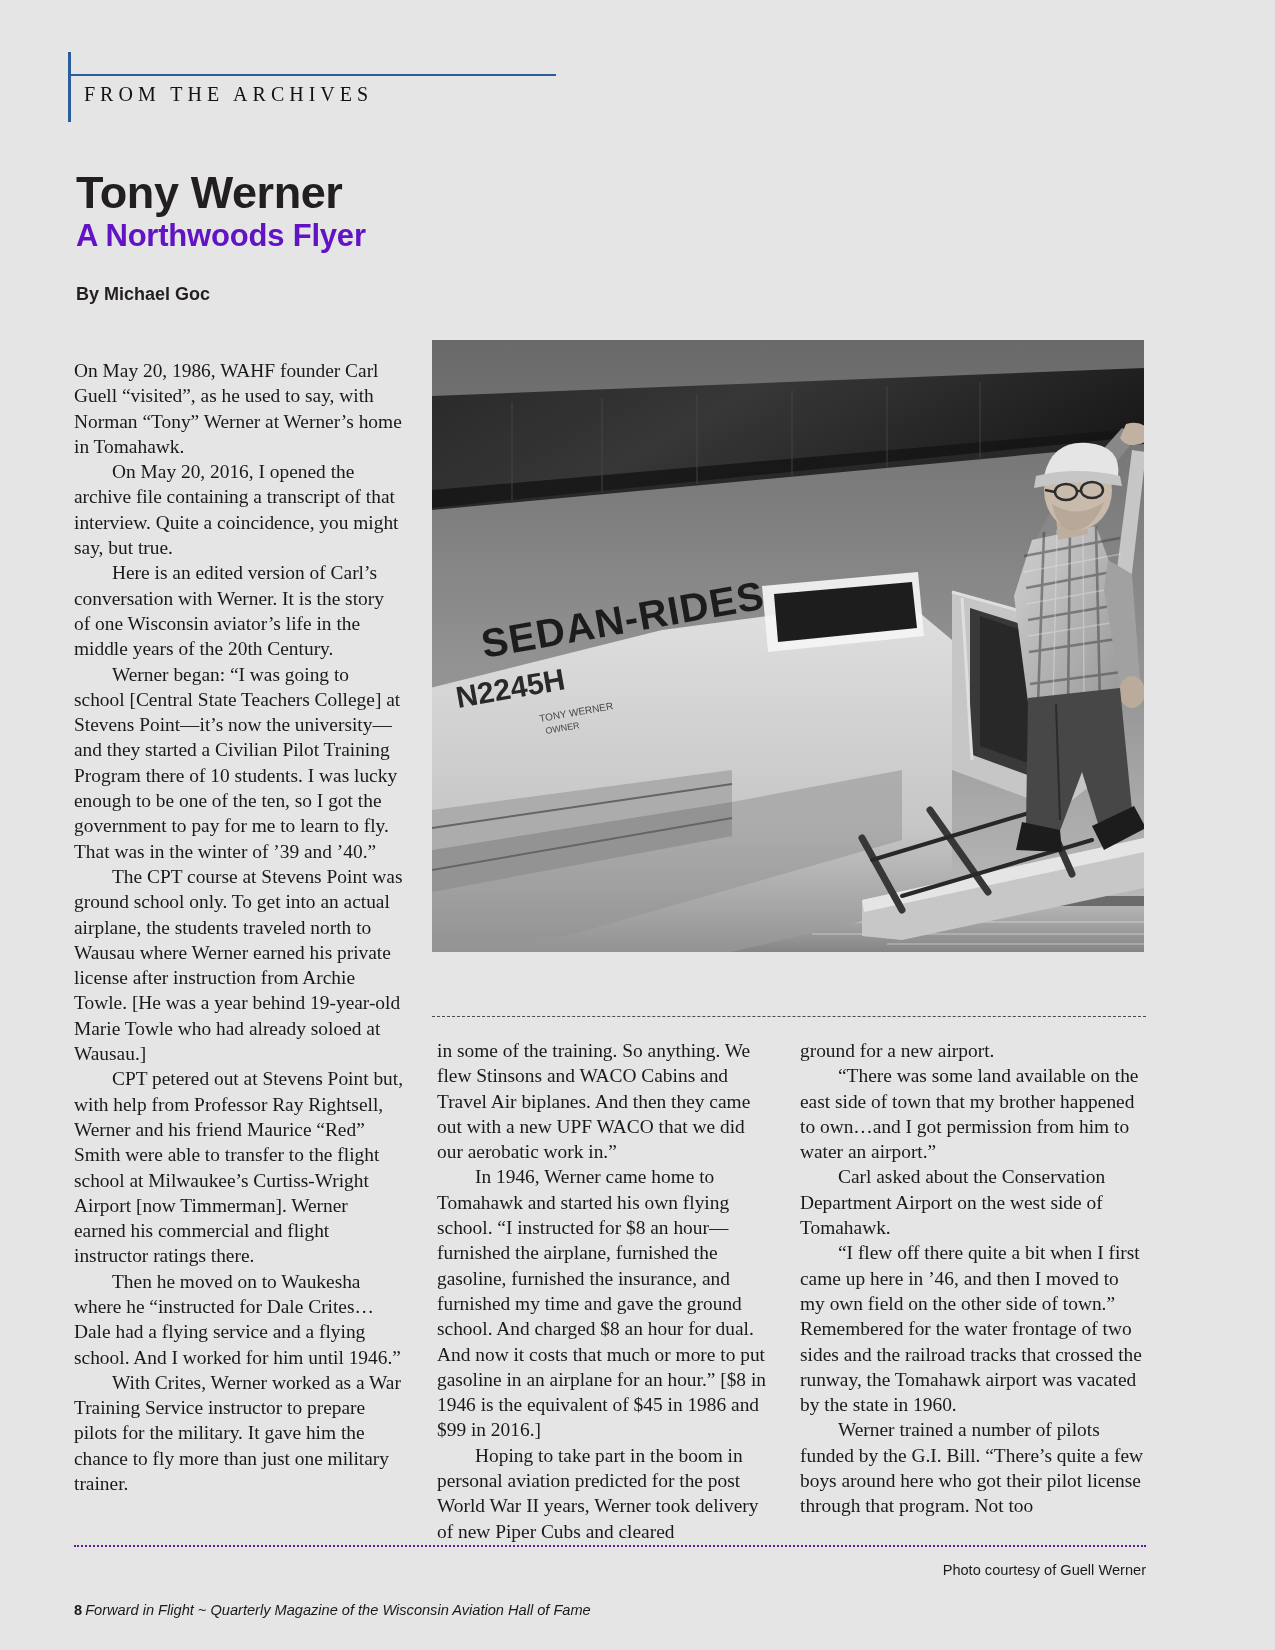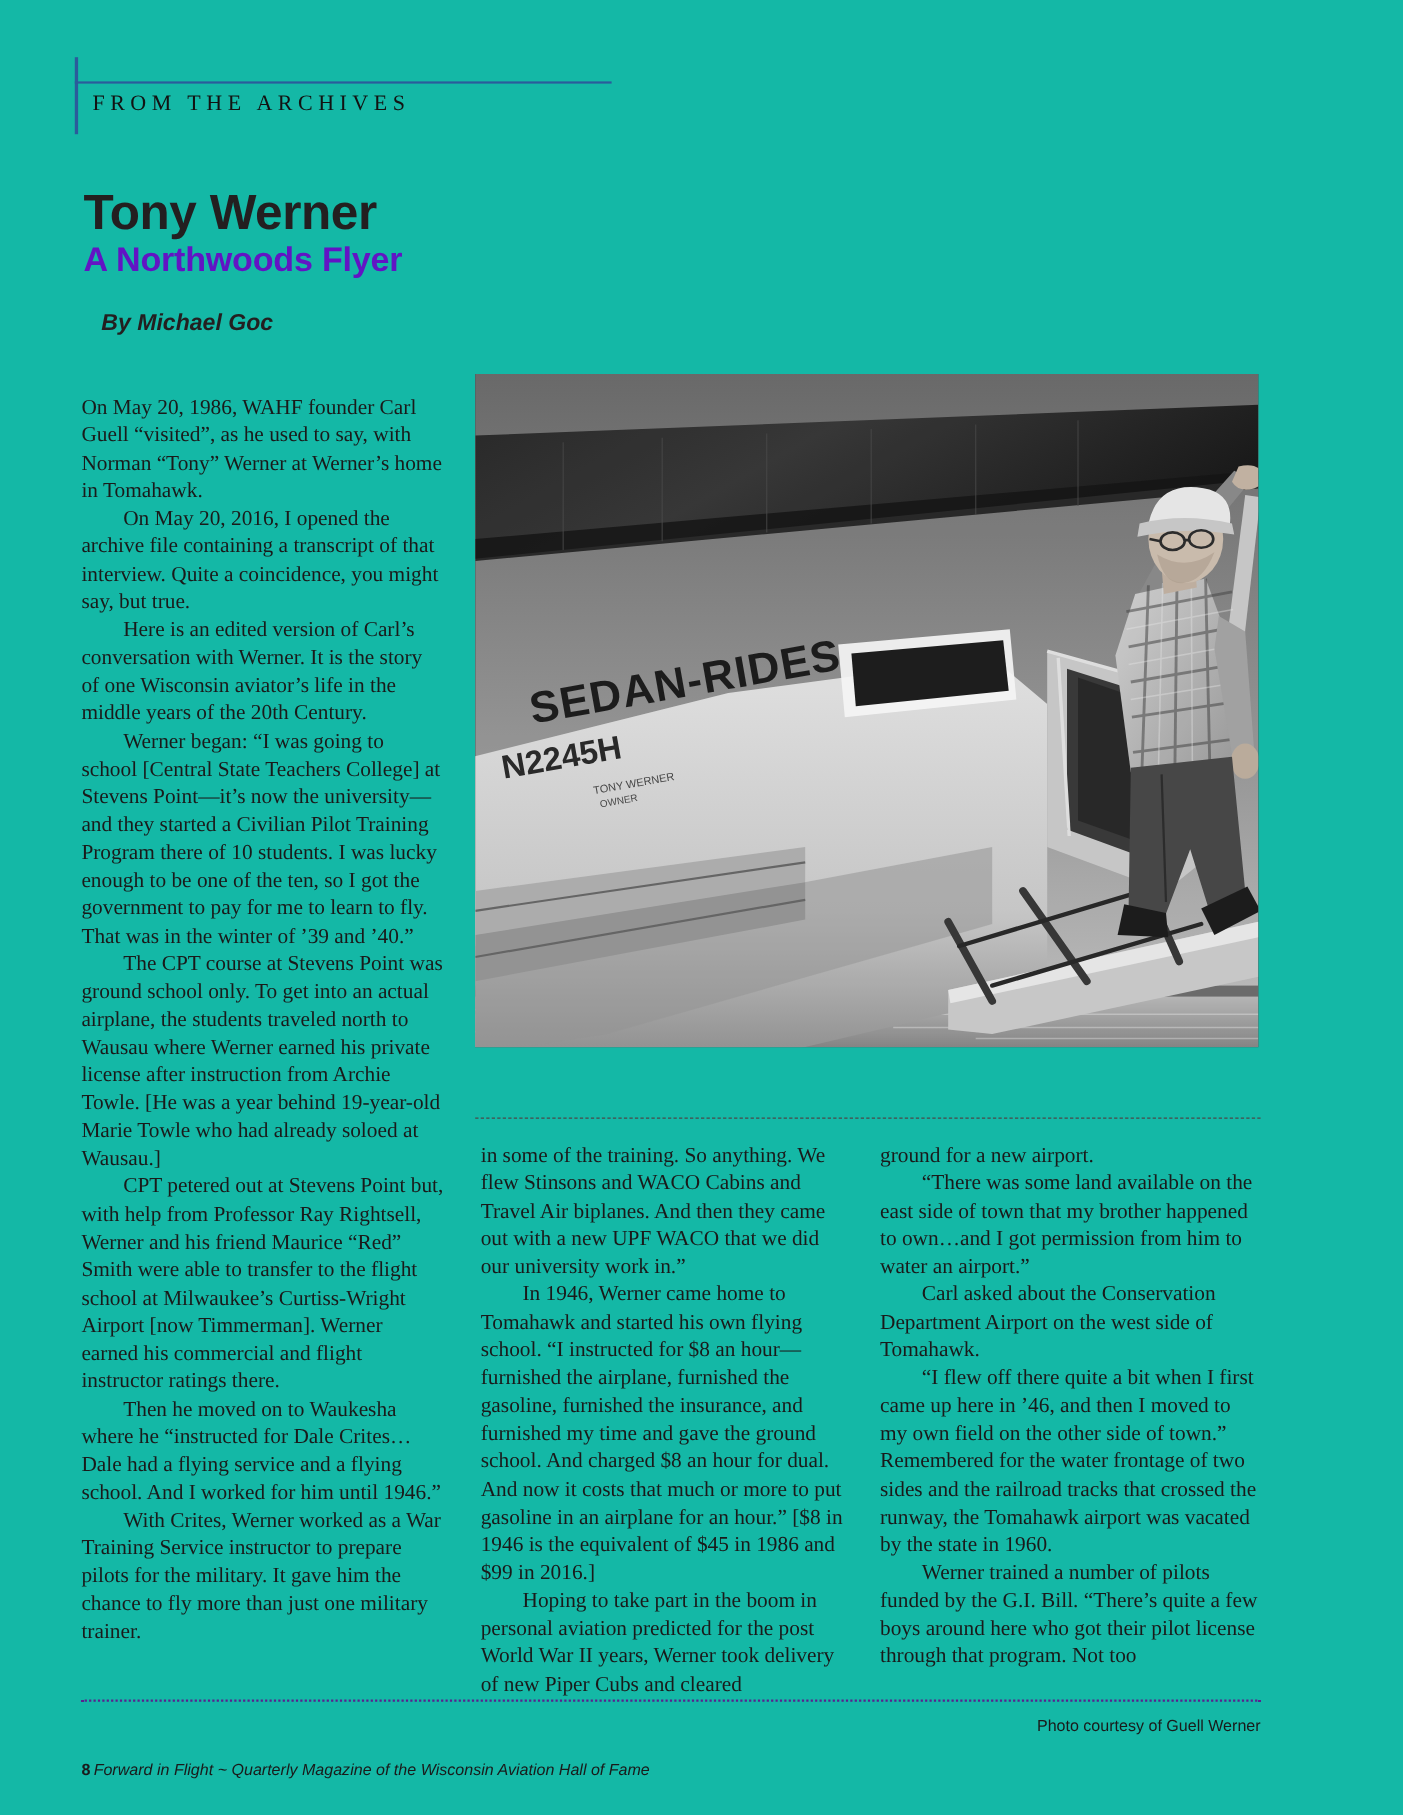--- a/index.html
+++ b/index.html
@@ -4,21 +4,21 @@
 <style>
   html, body {
     margin: 0;
     padding: 0;
     background: #ffffff;
   }
   .page {
     position: relative;
     width: 1275px;
     height: 1650px;
-    background: #14b8a6;
+    background: #e5e5e5;
     overflow: hidden;
     font-family: "Liberation Serif", "DejaVu Serif", serif;
     color: #1a1a1a;
   }
 
   
   .kicker-wrap {
     position: absolute;
     left: 68px;
     top: 52px;
@@ -73,25 +73,24 @@
     font-weight: bold;
     font-size: 31px;
     line-height: 36px;
     color: #6214c4;
     margin: 0 0 0 0;
     letter-spacing: -0.2px;
   }
   .byline {
     font-family: "Liberation Sans", "DejaVu Sans", sans-serif;
     font-weight: bold;
-    font-size: 21px;
+    font-size: 18px;
     line-height: 22px;
     color: #231f20;
-    margin: 29px 0 0 16px;
-    font-style: italic;
+    margin: 29px 0 0 0;
   }
 
   
   .col-left {
     position: absolute;
     left: 74px;
     top: 358px;
     width: 330px;
     font-size: 19.4px;
     line-height: 25.3px;
@@ -387,21 +386,21 @@
       </g>
 
       <rect x="0" y="0" width="712" height="612" fill="#000000" opacity="0.04"></rect>
     </svg>
   </div>
 
 
   <div class="dash-sep"></div>
 
   <div class="col-mid">
-    <p class="noindent">in some of the training. So anything. We flew Stinsons and WACO Cabins and Travel Air biplanes. And then they came out with a new UPF WACO that we did our university work in.”</p>
+    <p class="noindent">in some of the training. So anything. We flew Stinsons and WACO Cabins and Travel Air biplanes. And then they came out with a new UPF WACO that we did our aerobatic work in.”</p>
     <p>In 1946, Werner came home to Tomahawk and started his own flying school. “I instructed for $8 an hour—furnished the airplane, furnished the gasoline, furnished the insurance, and furnished my time and gave the ground school. And charged $8 an hour for dual. And now it costs that much or more to put gasoline in an airplane for an hour.” [$8 in 1946 is the equivalent of $45 in 1986 and $99 in 2016.]</p>
     <p>Hoping to take part in the boom in personal aviation predicted for the post World War II years, Werner took delivery of new Piper Cubs and cleared</p>
   </div>
 
   <div class="col-right">
     <p class="noindent">ground for a new airport.</p>
     <p>“There was some land available on the east side of town that my brother happened to own…and I got permission from him to water an airport.”</p>
     <p>Carl asked about the Conservation Department Airport on the west side of Tomahawk.</p>
     <p>“I flew off there quite a bit when I first came up here in ’46, and then I moved to my own field on the other side of town.” Remembered for the water frontage of two sides and the railroad tracks that crossed the runway, the Tomahawk airport was vacated by the state in 1960.</p>
     <p>Werner trained a number of pilots funded by the G.I. Bill. “There’s quite a few boys around here who got their pilot license through that program. Not too</p>

